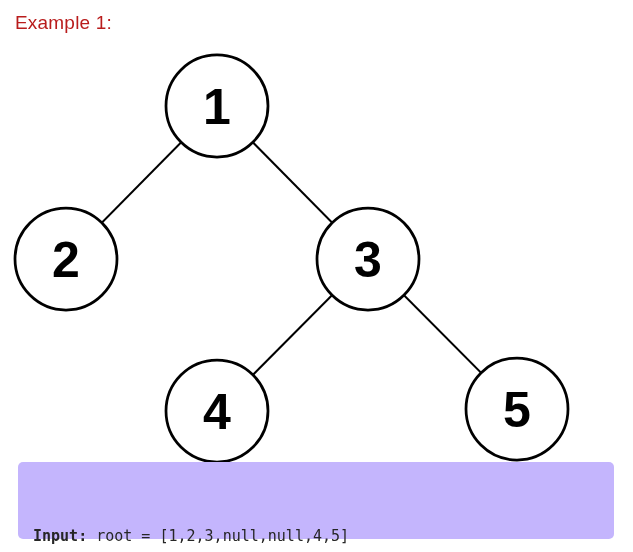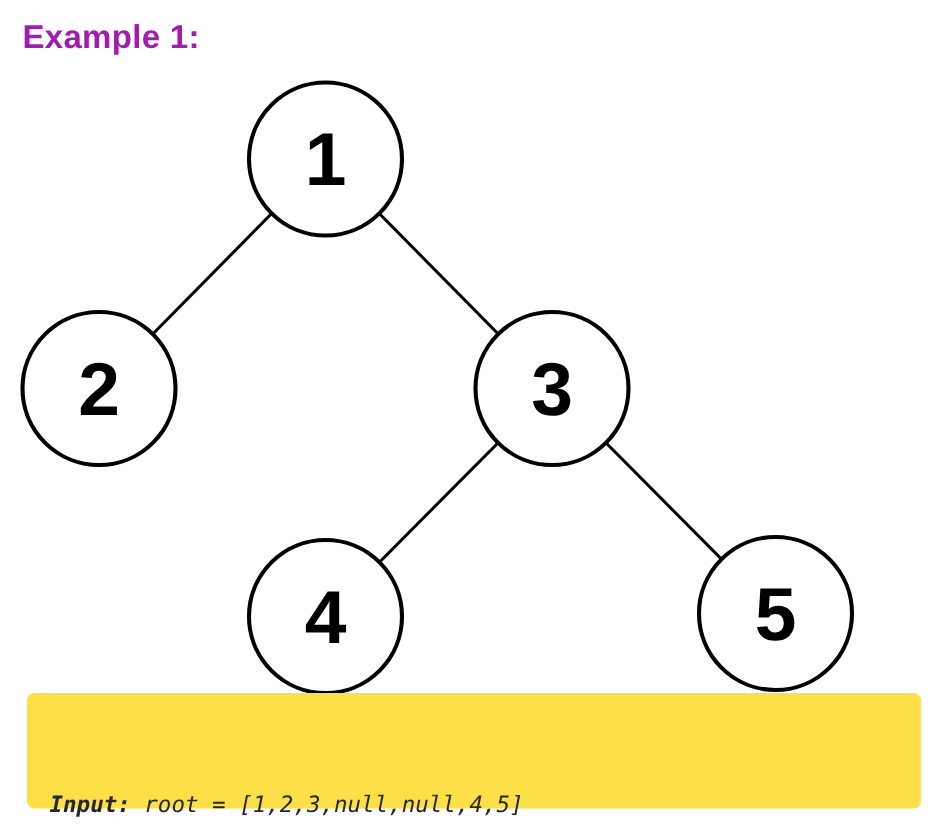--- a/index.html
+++ b/index.html
@@ -11,23 +11,23 @@
     height: 552px;
     background: #ffffff;
     position: relative;
     font-family: "Liberation Sans", sans-serif;
     overflow: hidden;
   }
   .heading {
     position: absolute;
     left: 15px;
     top: 12px;
-    font-size: 22px;
-    font-weight: bold;
-    color: #a21caf;
+    font-size: 19px;
+    font-weight: normal;
+    color: #b91c1c;
     letter-spacing: 0.2px;
   }
   .tree-svg {
     position: absolute;
     left: 0;
     top: 0;
   }
   .code-block {
     position: absolute;
     left: 18px;
@@ -65,18 +65,18 @@
       <circle cx="66" cy="259" r="51" fill="#ffffff" stroke="#000000" stroke-width="2.75"></circle>
       <text x="66" y="259" dy="0.35em" text-anchor="middle" fill="#000000" font-size="50" font-weight="bold" font-family="&quot;Liberation Sans&quot;, sans-serif">2</text>
       <circle cx="368" cy="259" r="51" fill="#ffffff" stroke="#000000" stroke-width="2.75"></circle>
       <text x="368" y="259" dy="0.35em" text-anchor="middle" fill="#000000" font-size="50" font-weight="bold" font-family="&quot;Liberation Sans&quot;, sans-serif">3</text>
       <circle cx="217" cy="411" r="51" fill="#ffffff" stroke="#000000" stroke-width="2.75"></circle>
       <text x="217" y="411" dy="0.35em" text-anchor="middle" fill="#000000" font-size="50" font-weight="bold" font-family="&quot;Liberation Sans&quot;, sans-serif">4</text>
       <circle cx="517" cy="409" r="51" fill="#ffffff" stroke="#000000" stroke-width="2.75"></circle>
       <text x="517" y="409" dy="0.35em" text-anchor="middle" fill="#000000" font-size="50" font-weight="bold" font-family="&quot;Liberation Sans&quot;, sans-serif">5</text>
     </svg>
 
-  <div class="code-block" style="background: #fde047; color: rgb(38, 38, 38); font-style: italic;">
+  <div class="code-block" style="background: #c4b5fd; color: rgb(38, 38, 38);">
     <div class="code-line"><span class="code-label">Input:</span><span class="code-text"> root = [1,2,3,null,null,4,5]</span></div>
     
   </div>
 
 </div>
 
 </body></html>

